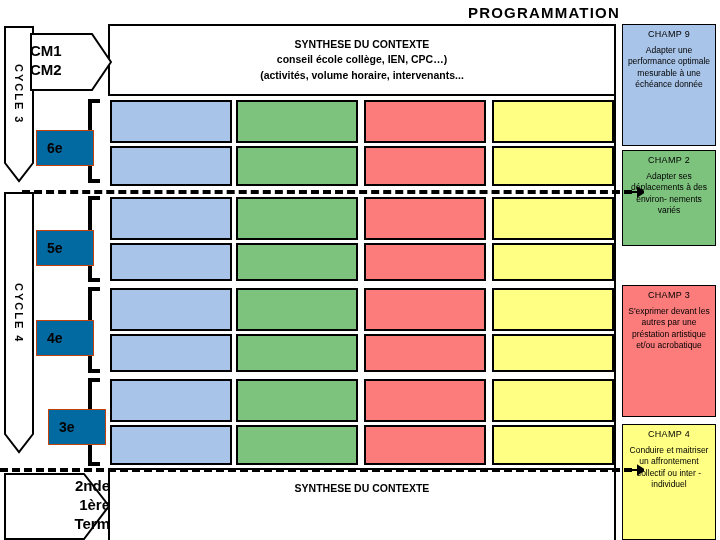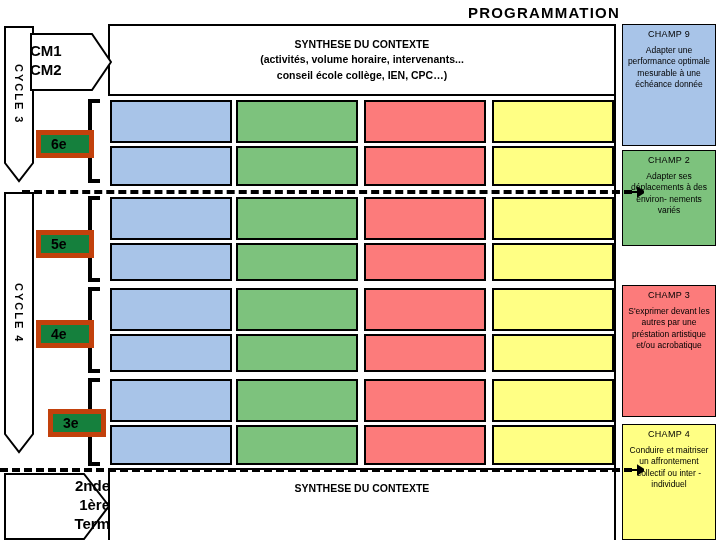--- a/index.html
+++ b/index.html
@@ -115,24 +115,24 @@
     padding-left: 0;
     font-size: 15px;
     font-weight: bold;
     line-height: 1.28;
     color: #000;
   }
 
   
   .grade-tag {
     position: absolute;
-    border: 5px solid #c2410c;
-    background: #15803d;
-    box-sizing: border-box;
-    height: 28px;
+    border: 1px solid #c2410c;
+    background: #0369a1;
+    box-sizing: border-box;
+    height: 36px;
     display: flex;
     align-items: center;
     z-index: 3;
   }
   .grade-tag span {
     padding-left: 10px;
     font-size: 14px;
     font-weight: bold;
     color: #000;
   }
@@ -198,22 +198,22 @@
 </head>
 <body>
 
 <div id="root">
 
   <div class="title">PROGRAMMATION</div>
 
   <div class="synthese-top">
     <div class="synthese-top-inner">
       <div>SYNTHESE DU CONTEXTE</div>
+      <div>conseil école collège, IEN, CPC…)</div>
       <div>(activités, volume horaire, intervenants...</div>
-      <div>conseil école collège, IEN, CPC…)</div>
     </div>
   </div>
 
   <div class="synthese-bottom">
     <div class="synthese-bottom-label">SYNTHESE DU CONTEXTE</div>
   </div>
 
   <div class="cycle-arrow" style="top:26px;">
     <div class="cycle-body" style="height:135px;">
       <span class="cycle-text">CYCLE 3</span>

